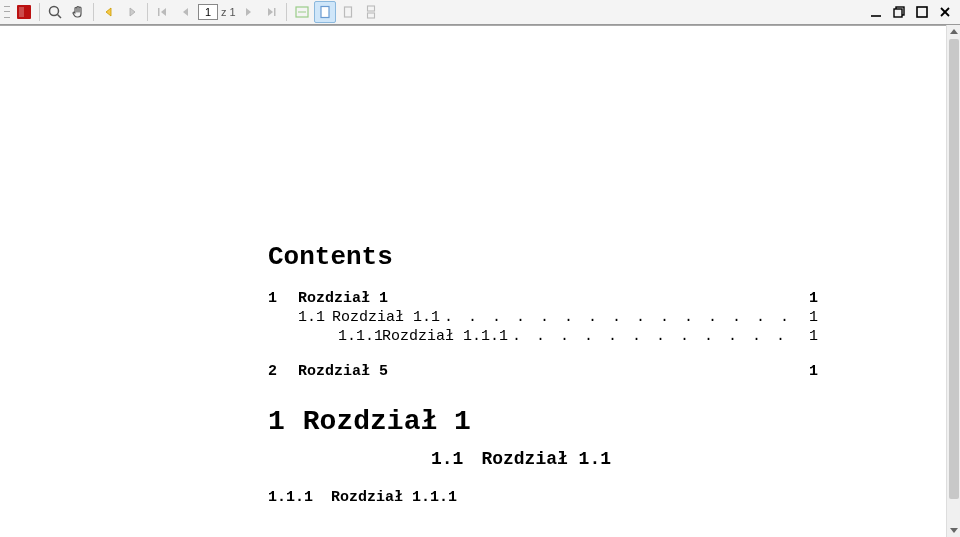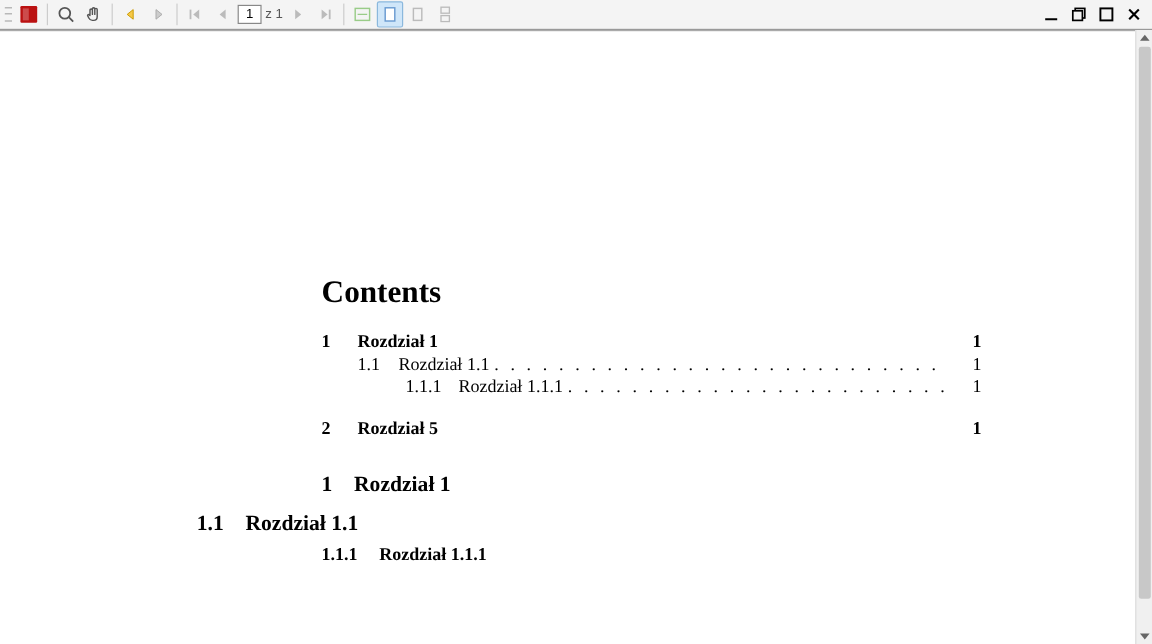--- a/index.html
+++ b/index.html
@@ -23,22 +23,22 @@
   .win-btn { width:22px; height:22px; display:flex; align-items:center; justify-content:center; }
 
   
   .viewport { flex:1; position:relative; background:#fff; }
   .scroll-area {
     position:absolute; left:0; top:0; right:14px; bottom:0;
     background:#fff; overflow:hidden;
     border-top:1px solid #aaa;
   }
   .page {
-    width:810px; margin:0 auto; padding:33px 0 0 0;
-    font-family: Liberation Serif, serif;
+    width:810px; margin:0 auto; padding:46px 0 0 0;
+    font-family: Liberation Mono, monospace;
     color:#000;
   }
   .scrollbar {
     position:absolute; right:0; top:0; width:14px; height:100%;
     background:#f0f0f0; border-left:1px solid #ddd;
   }
   .scrollbar .thumb {
     position:absolute; top:14px; left:2px; width:10px; height:460px;
     background:#c8c8c8; border-radius:2px;
   }
@@ -61,23 +61,23 @@
   .toc-sub .pg  { width:20px; text-align:right; margin-left:6px; }
   .toc-subsub { display:flex; align-items:baseline; margin:2px 0 2px 70px; font-size:15px; }
   .toc-subsub .num { width:44px; }
   .toc-subsub .pg  { width:20px; text-align:right; margin-left:6px; }
   .leaders {
     flex:1; overflow:hidden; white-space:nowrap; letter-spacing:3px;
     color:#000; margin:0 4px;
   }
   .gap { height:14px; }
 
-  .sec   { margin:26px 0 8px 200px; font-size:18px; font-weight:bold; }
-  .subs  { margin:12px 0 6px 96px; font-size:18px; font-weight:bold; }
-  .subss { margin:8px 0 6px 200px; font-size:15px; font-weight:bold; }
+  .sec   { margin:26px 0 8px 200px; font-size:28px; font-weight:bold; }
+  .subs  { margin:12px 0 6px 96px; font-size:18px; font-weight:bold;text-align:center; }
+  .subss { margin:20px 0 6px 200px; font-size:15px; font-weight:bold; }
   .sec .n, .subs .n, .subss .n { display:inline-block; margin-right:18px; }
 </style>
 </head>
 <body>
 
 <div class="toolbar">
   <div class="grip">
       <span></span>
       <span></span>
       <span></span>

